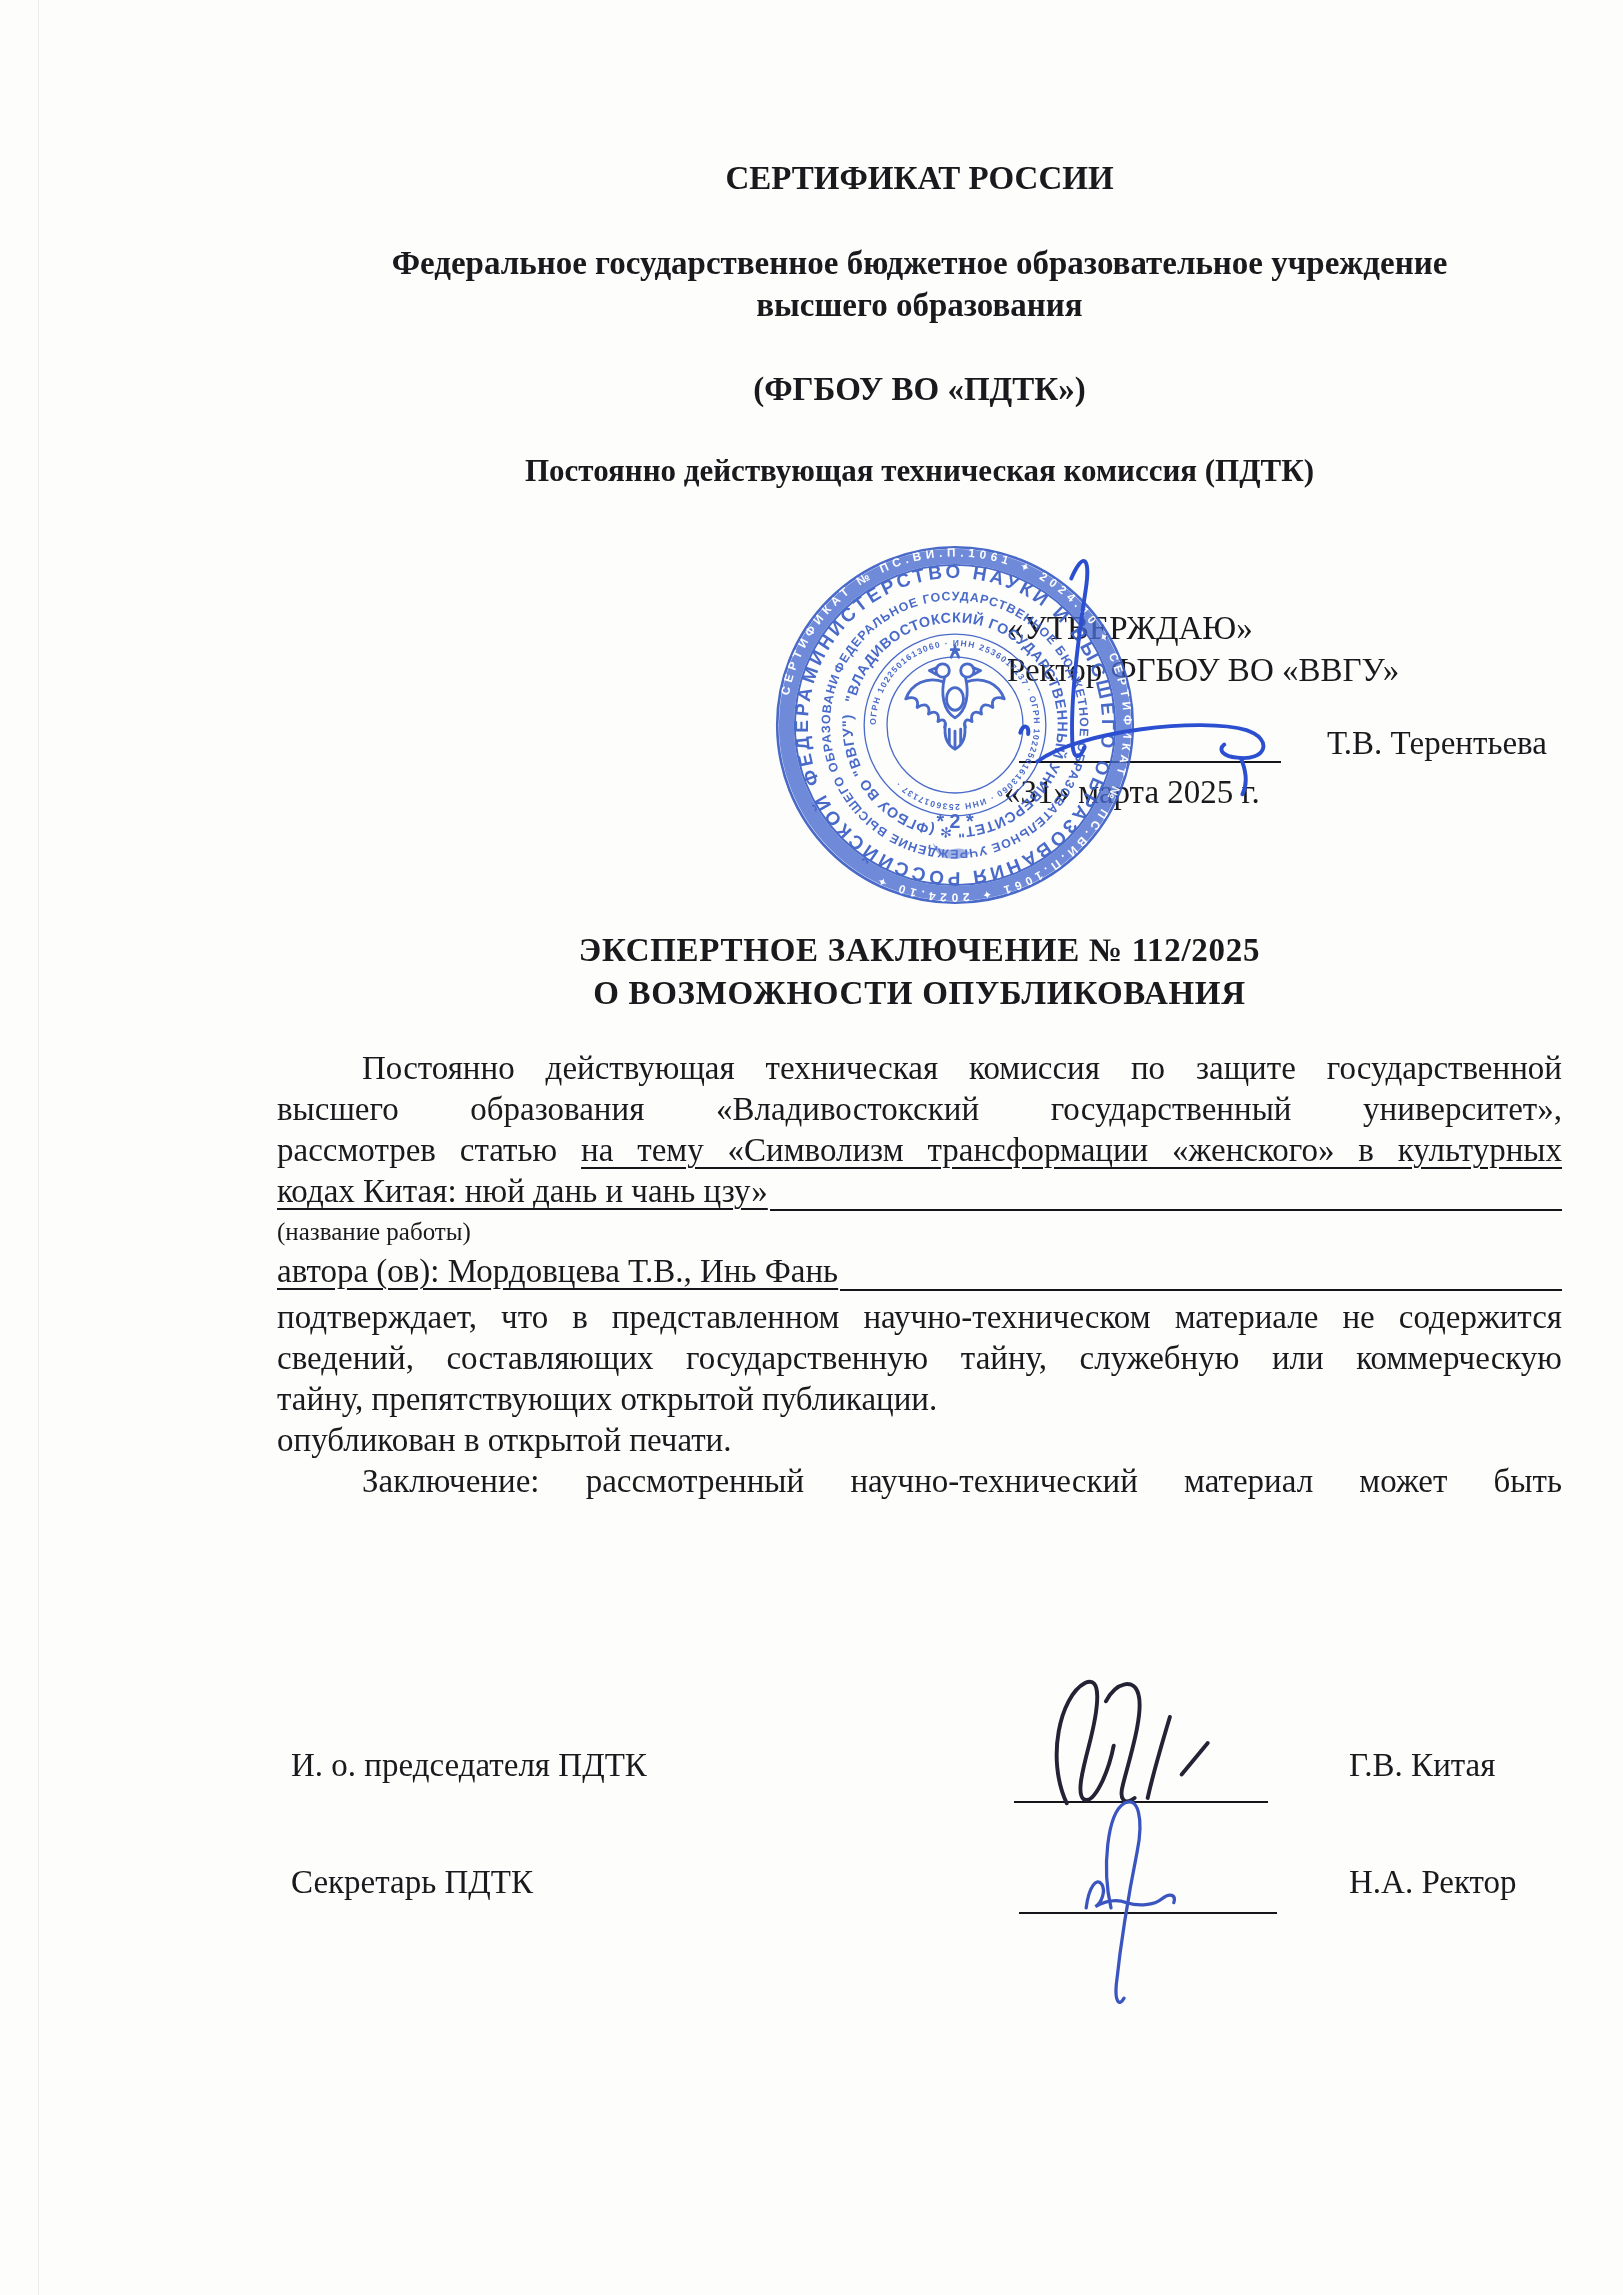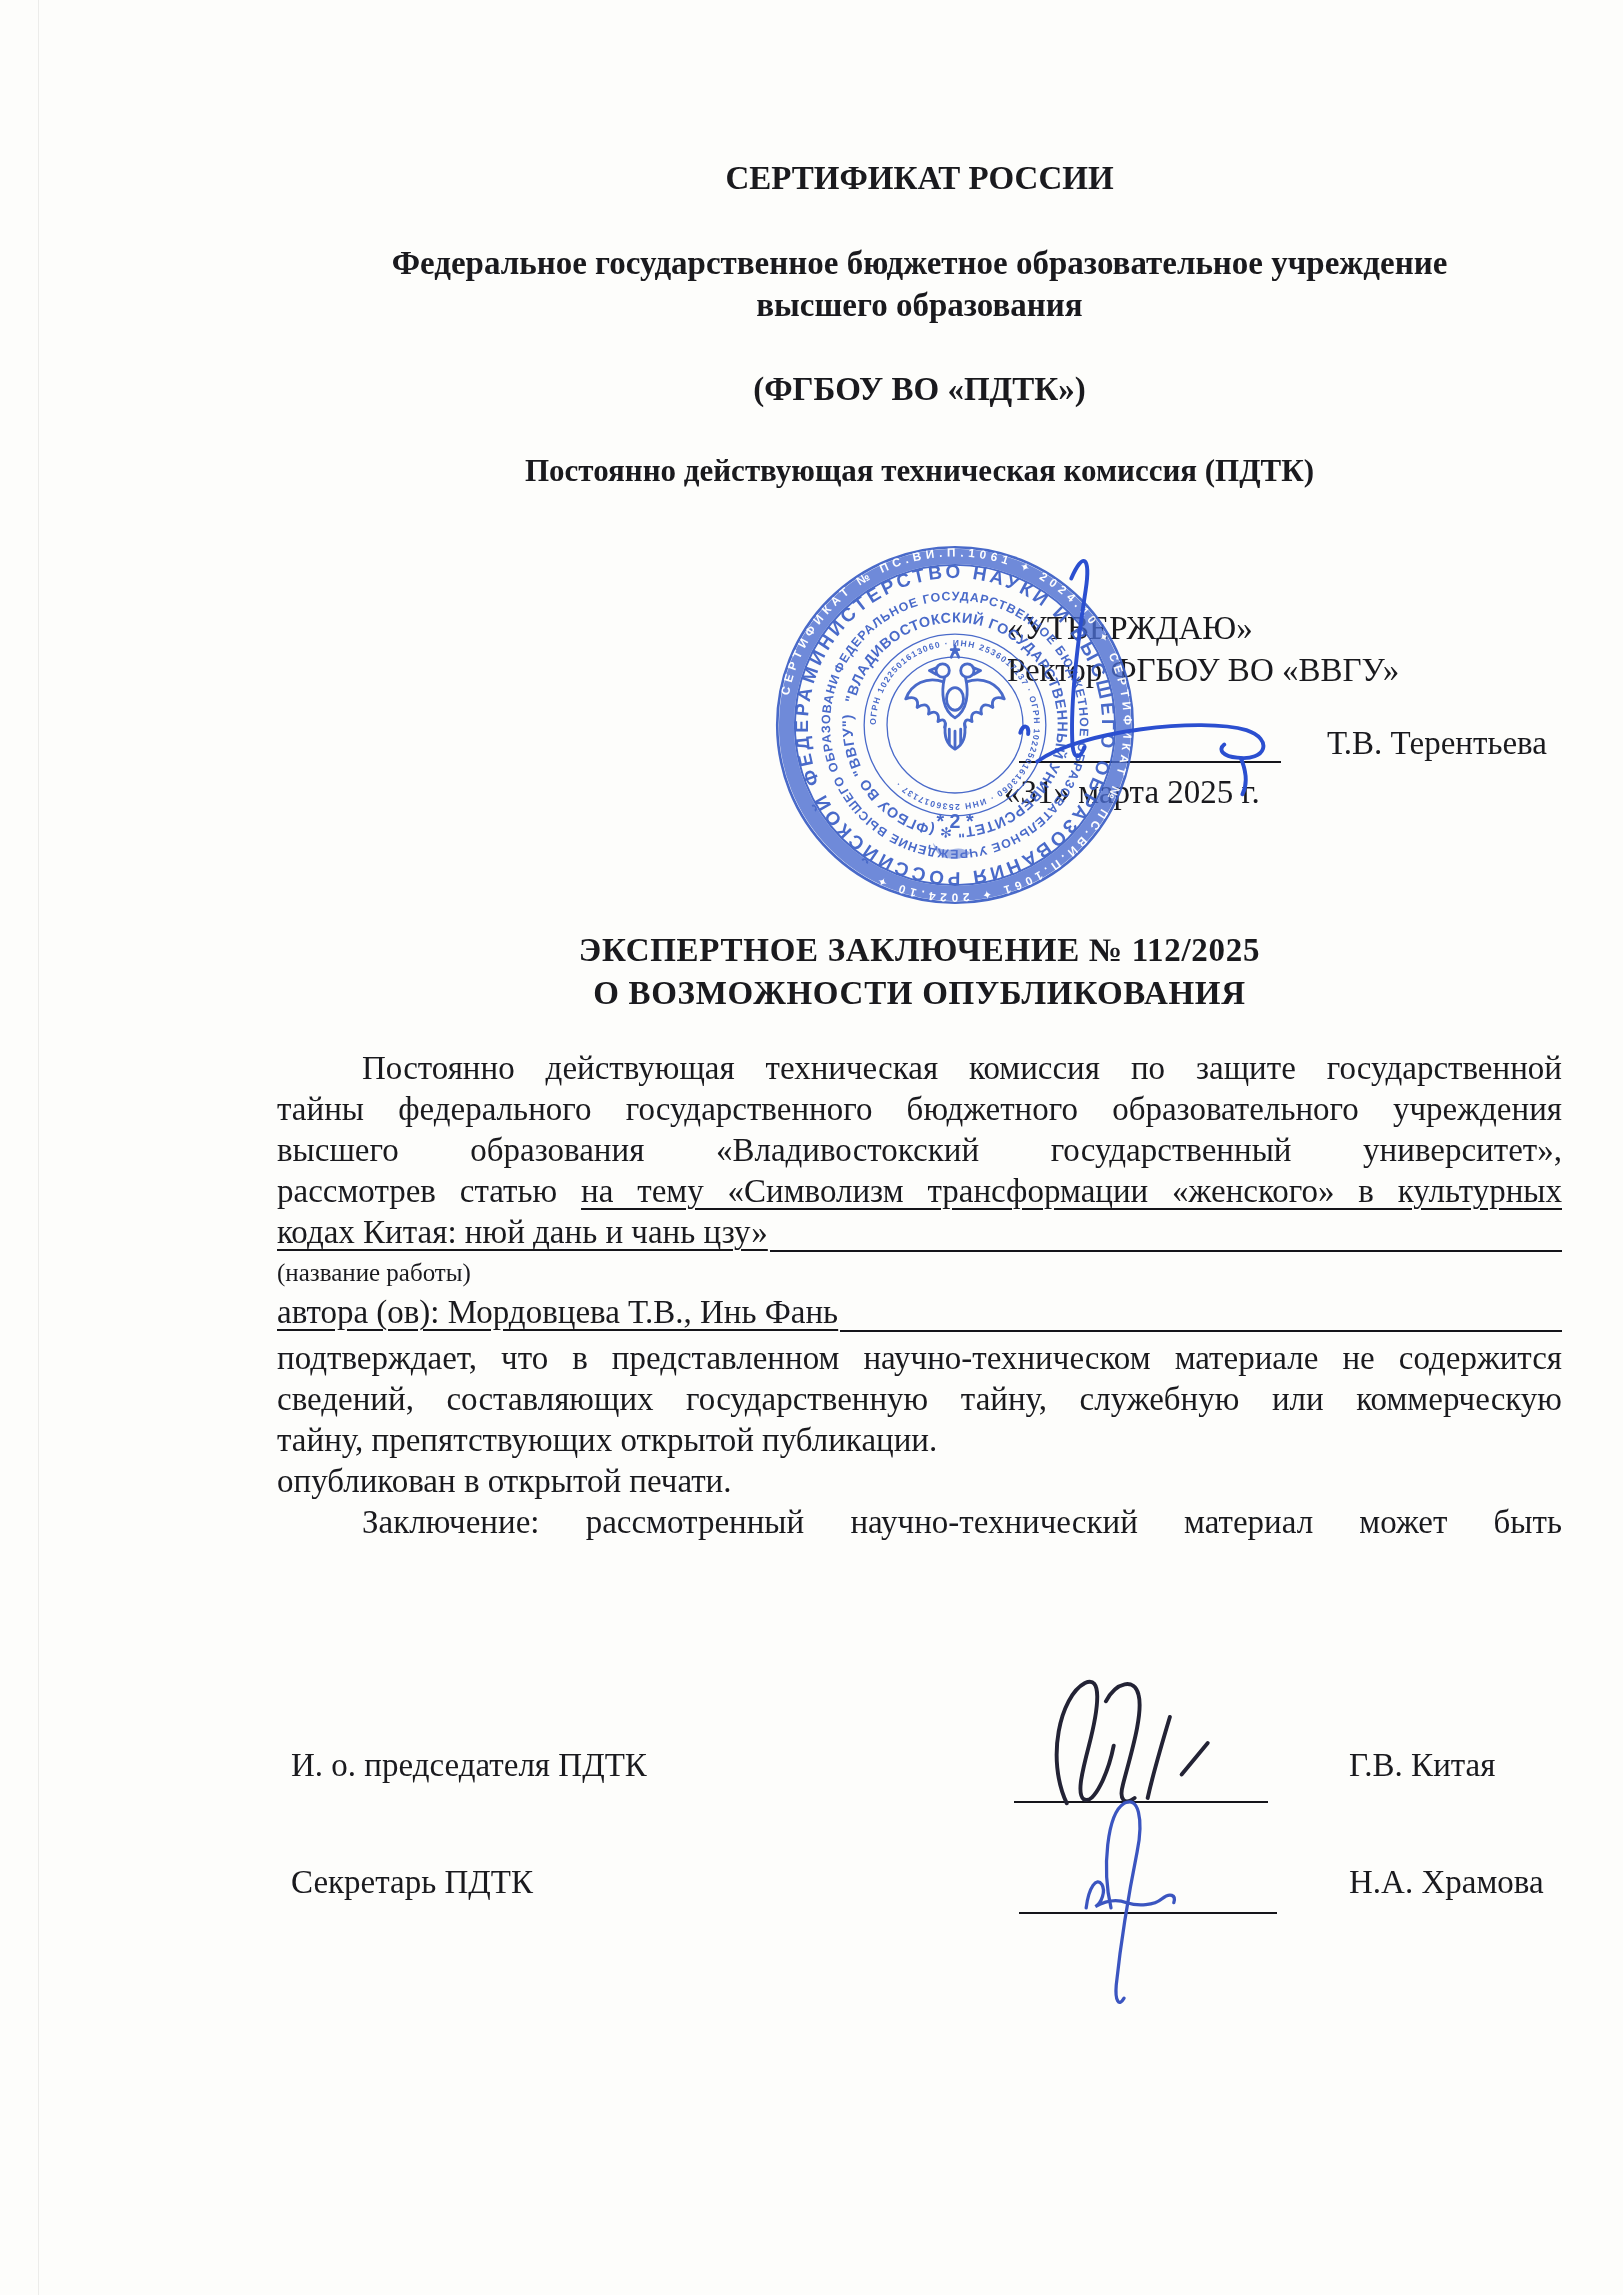--- a/index.html
+++ b/index.html
@@ -105,21 +105,20 @@
     </g>
   </svg>
 
   <div class="abs title-block" style="left:277px; top:929px; width:1285px; text-align:center;">
     <div>ЭКСПЕРТНОЕ ЗАКЛЮЧЕНИЕ № 112/2025</div>
     <div>О ВОЗМОЖНОСТИ ОПУБЛИКОВАНИЯ</div>
   </div>
 
   <div class="abs" style="left:277px; top:1048px; width:1285px;">
     <div class="body-line jline indent">Постоянно действующая техническая комиссия по защите государственной</div>
-    <div class="body-line jline">тайны федерального государственного бюджетного образовательного учреждения</div>
     <div class="body-line jline">высшего образования «Владивостокский государственный университет»,</div>
     <div class="body-line jline"><span>рассмотрев статью </span><span class="u">на тему «Символизм трансформации «женского» в культурных</span></div>
     <div class="body-line fline">
       <span class="u">кодах Китая: нюй дань и чань цзу»</span>
       <span class="fill"></span>
     </div>
     <div class="caption">(название работы)</div>
     <div class="body-line fline">
       <span class="u">автора (ов): Мордовцева Т.В., Инь Фань</span>
       <span class="fill"></span>
@@ -131,21 +130,21 @@
     <div class="body-line">опубликован в открытой печати.</div>
     <div class="body-line jline indent">Заключение: рассмотренный научно-технический материал может быть</div>
   </div>
 
   <div class="abs sig-label" style="left:291px; top:1745px;">И. о. председателя ПДТК</div>
   <div class="abs sig-underline" style="left:1014px; top:1801px; width:254px;"></div>
   <div class="abs sig-label" style="left:1349px; top:1745px;">Г.В. Китая</div>
 
   <div class="abs sig-label" style="left:291px; top:1862px;">Секретарь ПДТК</div>
   <div class="abs sig-underline" style="left:1019px; top:1912px; width:258px;"></div>
-  <div class="abs sig-label" style="left:1349px; top:1862px;">Н.А. Храмова</div>
+  <div class="abs sig-label" style="left:1349px; top:1862px;">Н.А. Ректор</div>
 
   <svg class="abs" style="left:1021px; top:1662px;" width="222" height="157" viewBox="1560 2540 340 240">
     <g fill="none" stroke="#232335" stroke-width="6" stroke-linecap="round">
       <path d="M1630,2756 C1598,2688 1620,2592 1658,2572 C1684,2560 1680,2606 1664,2668 C1652,2714 1646,2742 1656,2750 C1672,2760 1694,2708 1702,2668"></path>
       <path d="M1690,2600 C1706,2570 1734,2564 1740,2590 C1748,2620 1726,2688 1716,2728 C1710,2750 1718,2760 1734,2748"></path>
       <path d="M1788,2624 C1776,2664 1762,2712 1754,2748"></path>
       <path d="M1806,2712 L1846,2664"></path>
     </g>
   </svg>
 

